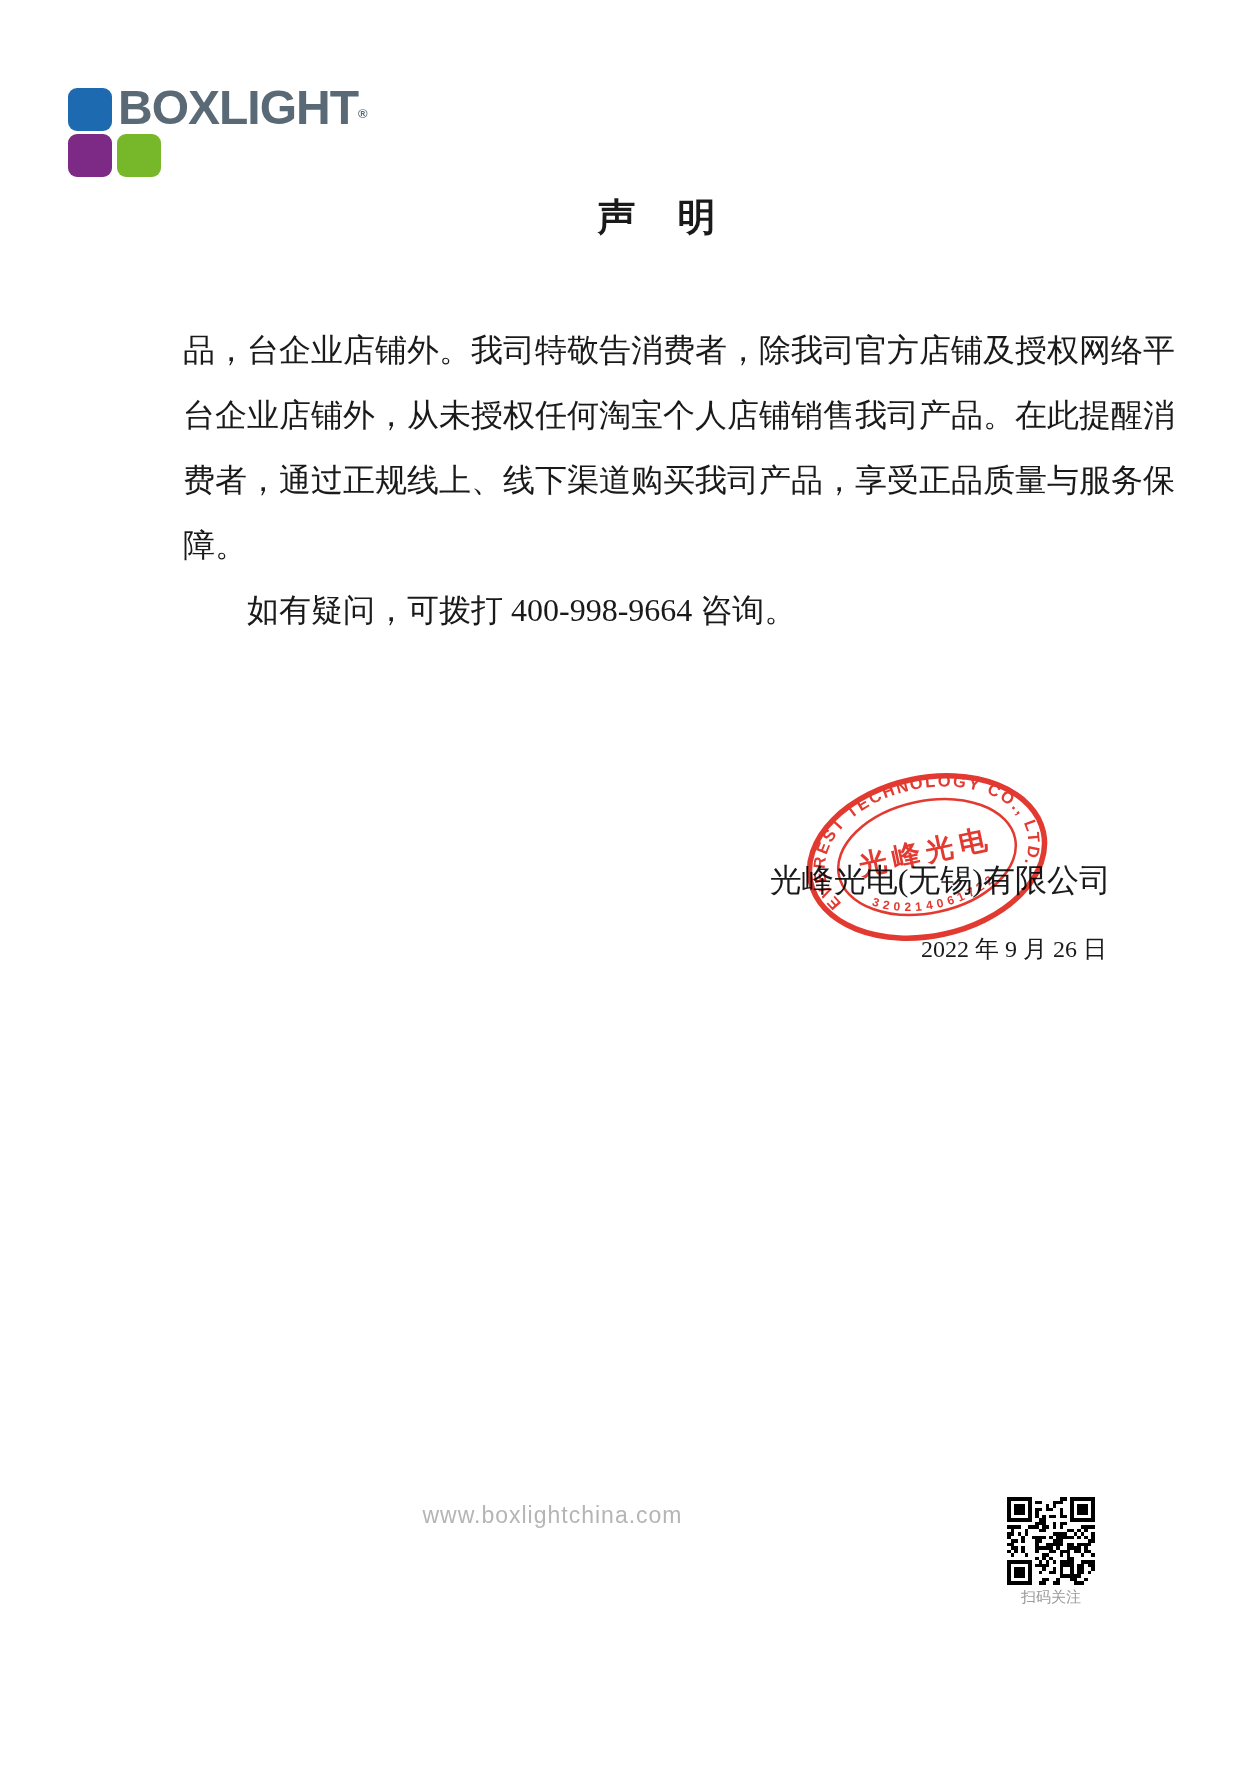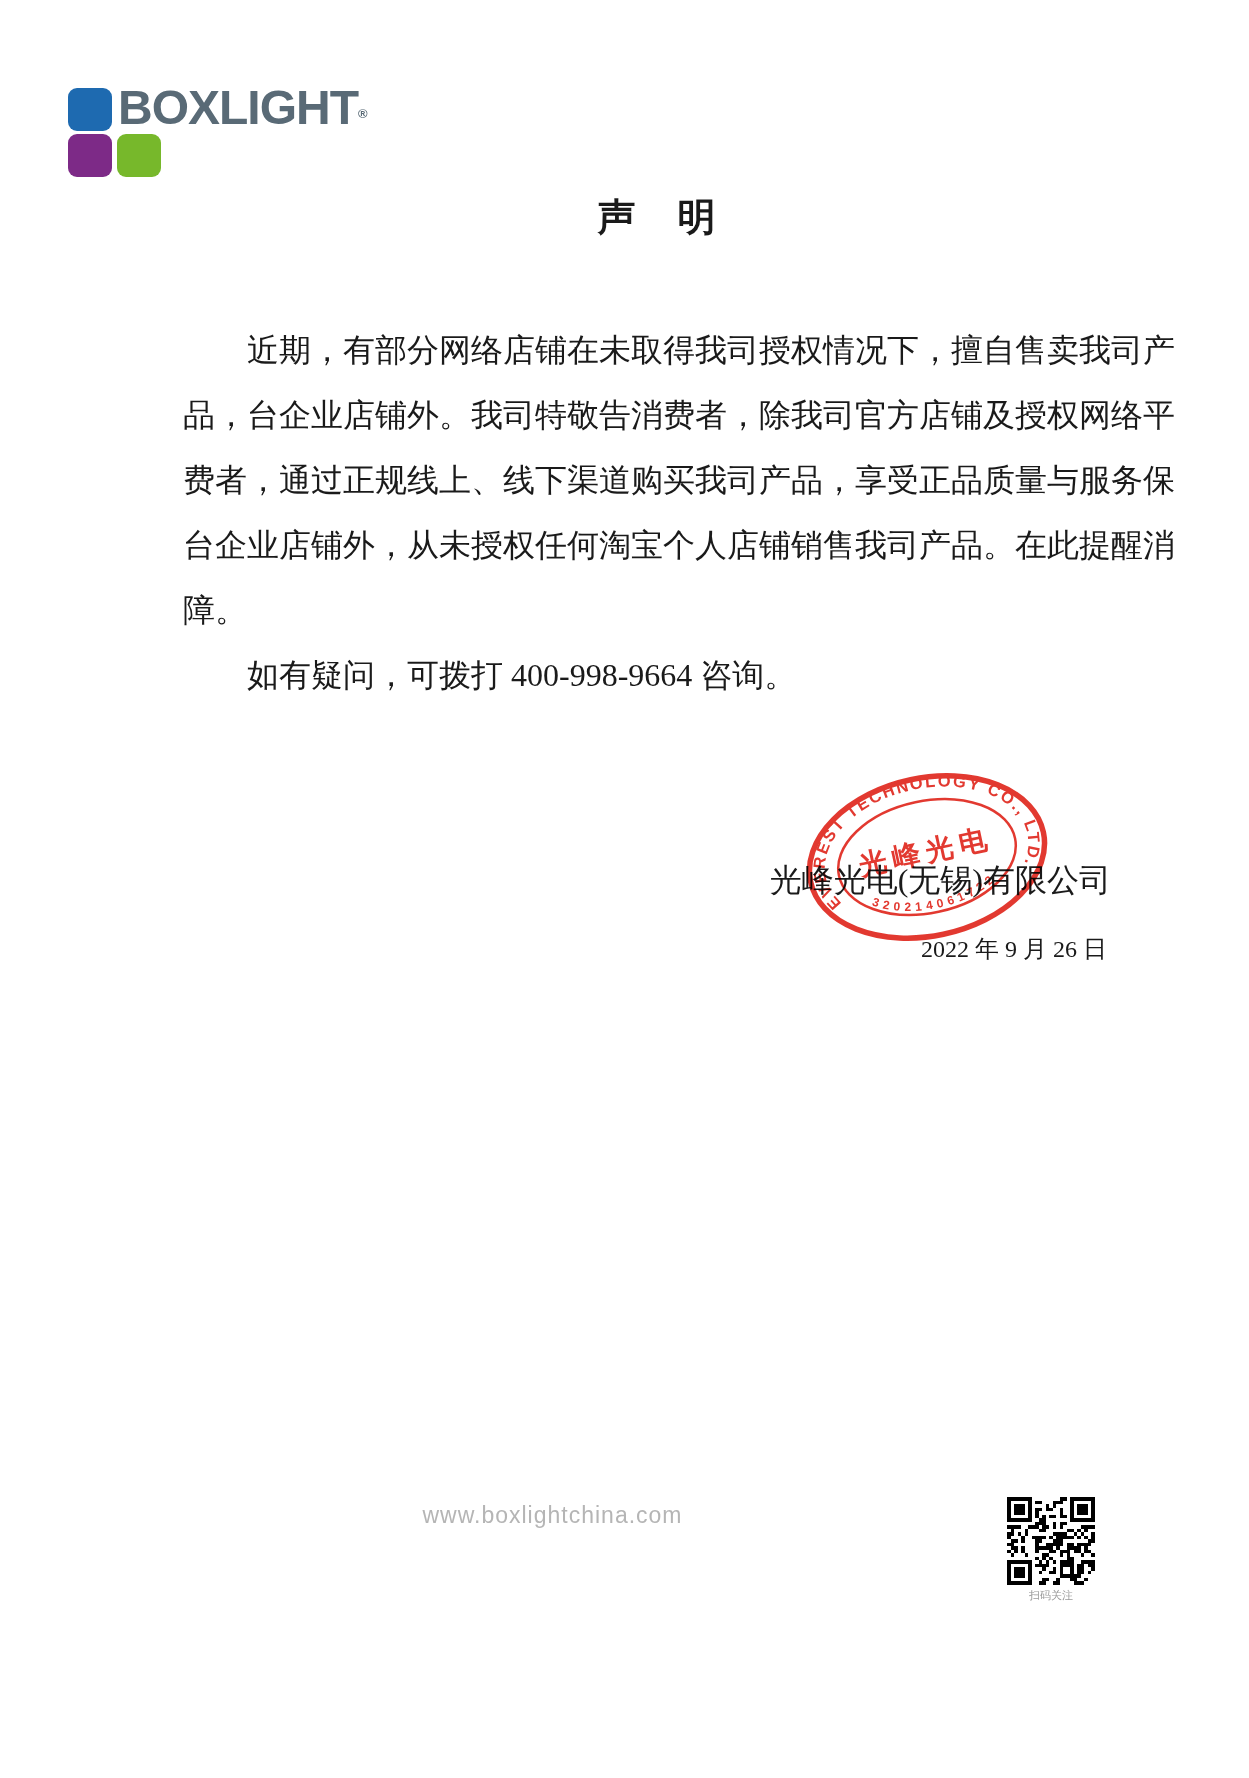--- a/index.html
+++ b/index.html
@@ -57,42 +57,41 @@
     position:absolute;left:0;top:1502px;width:1105px;
     text-align:center;
     font-family:"Liberation Sans","DejaVu Sans",sans-serif;
     font-size:23px;color:#b5b5b5;letter-spacing:1px;
   }
   .qr{position:absolute;left:1007px;top:1497px;width:88px;height:88px;}
   .qr-caption{
     position:absolute;left:1007px;top:1588px;width:88px;
     text-align:center;
     font-family:"Liberation Sans","DejaVu Sans",sans-serif;
-    font-size:11px;color:#9a9a9a;
+    font-size:15px;color:#9a9a9a;
   }
 </style>
 </head>
 <body>
 
 <div class="page">
 
   <div class="logo">
     <div class="sq blue"></div>
     <div class="sq purple"></div>
     <div class="sq green"></div>
     <div class="logo-text"><span>BOXLIGHT</span><span class="logo-reg">®</span></div>
   </div>
 
   <div class="doc-title">声　明</div>
 
   <div class="body-block">
-    <div class="bline indent">近期，有部分网络店铺在未取得我司授权情况下，擅自售卖我司产</div>
     <div class="bline">品，台企业店铺外。我司特敬告消费者，除我司官方店铺及授权网络平</div>
+    <div class="bline">台企业店铺外，从未授权任何淘宝个人店铺销售我司产品。在此提醒消</div>
     <div class="bline">费者，通过正规线上、线下渠道购买我司产品，享受正品质量与服务保</div>
-    <div class="bline">台企业店铺外，从未授权任何淘宝个人店铺销售我司产品。在此提醒消</div>
     <div class="bline">障。</div>
     <div class="bline indent">如有疑问，可拨打 400-998-9664 咨询。</div>
   </div>
 
   <div class="sig-company">光峰光电(无锡)有限公司</div>
   <div class="sig-date">2022 年 9 月 26 日</div>
 
   <svg class="stamp" viewBox="0 0 304 212" xmlns="http://www.w3.org/2000/svg">
     <g transform="rotate(-12 152 102)" fill="none" stroke="#e0281e">
       <ellipse cx="152" cy="102" rx="119" ry="79" stroke-width="5.5"></ellipse>

